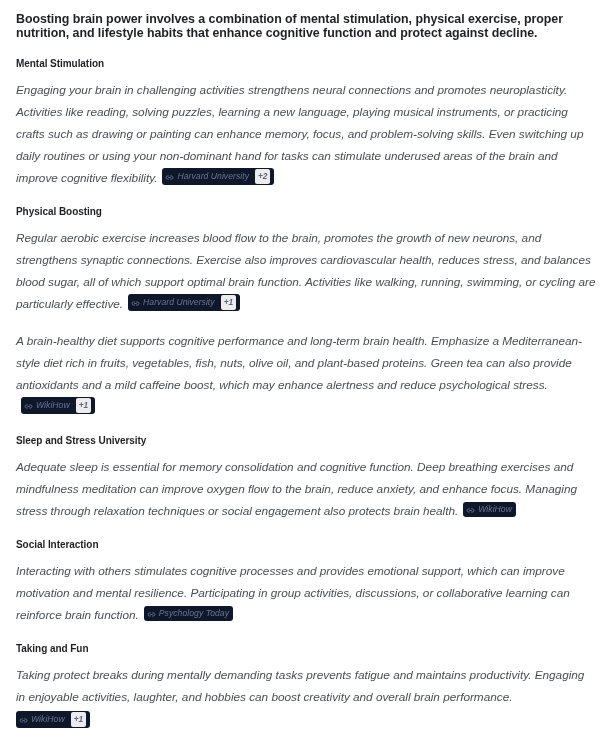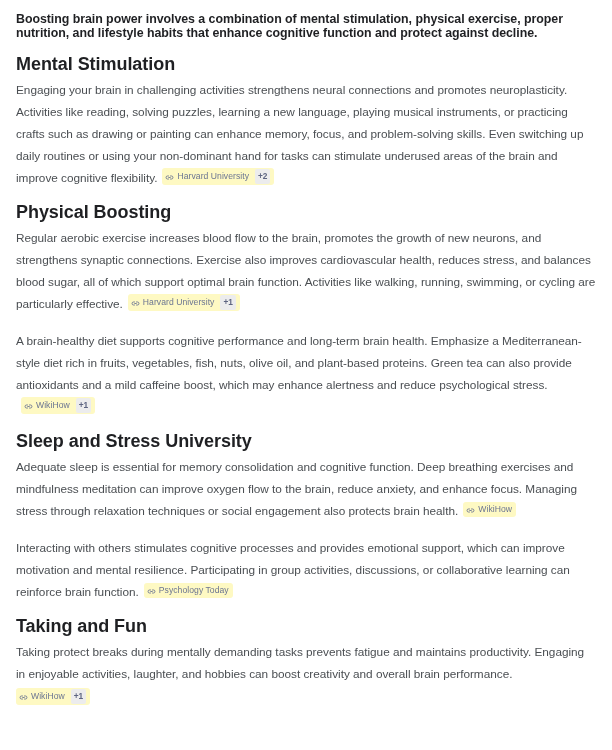--- a/index.html
+++ b/index.html
@@ -25,39 +25,40 @@
     line-height: 14px;
     font-weight: bold;
     color: #1f2023;
     margin: 0 0 16px 0;
     letter-spacing: -0.05px;
   }
   .section {
     margin: 0 0 15px 0;
   }
   h2.heading {
-    font-size: 18px;
+    font-size: 10px;
     line-height: 16px;
     font-weight: bold;
     color: #1f2023;
     margin: 0 0 7px 0;
     letter-spacing: -0.05px;
   }
   p.body-text {
     font-size: 11.8px;
     line-height: 22px;
     color: #4a4e52;
     margin: 0;
     letter-spacing: -0.02px;
+    font-style: italic;
   }
   .cite {
     display: inline-flex;
     align-items: center;
     gap: 3px;
-    background: #fef9c3;
+    background: #0f172a;
     border-radius: 3px;
     padding: 1px 4px 1px 3px;
     margin-left: 5px;
     vertical-align: 1px;
     white-space: nowrap;
     line-height: 13px;
     justify-content: center;
   }
   .cite .link-icon {
     display: inline-block;
@@ -155,20 +156,21 @@
                 <path d="M6.2 5.3H4.6a2.7 2.7 0 0 0 0 5.4h1.6"></path>
                 <path d="M9.8 5.3h1.6a2.7 2.7 0 0 1 0 5.4H9.8"></path>
               </g>
             </svg>
           </span>
           <span class="src">WikiHow</span>
         </span></p>
   </div>
 
   <div class="section">
+    <h2 class="heading">Social Interaction</h2>
     <p class="body-text"><span>Interacting with others stimulates cognitive processes and provides emotional support, which can improve motivation and mental resilience. Participating in group activities, discussions, or collaborative learning can reinforce brain function.</span><span class="cite">
           <span class="link-icon">
             <svg viewBox="0 0 16 16" width="9" height="9" aria-hidden="true">
               <g fill="none" stroke="#6b7592" stroke-width="1.6" stroke-linecap="round">
                 <path d="M6.6 8h2.8"></path>
                 <path d="M6.2 5.3H4.6a2.7 2.7 0 0 0 0 5.4h1.6"></path>
                 <path d="M9.8 5.3h1.6a2.7 2.7 0 0 1 0 5.4H9.8"></path>
               </g>
             </svg>
           </span>

